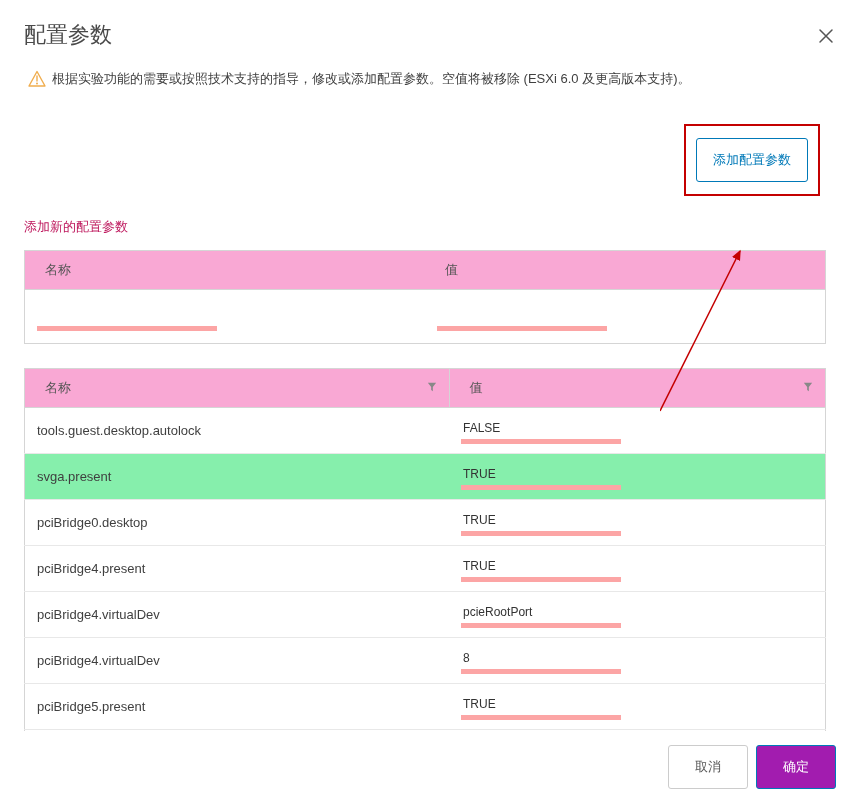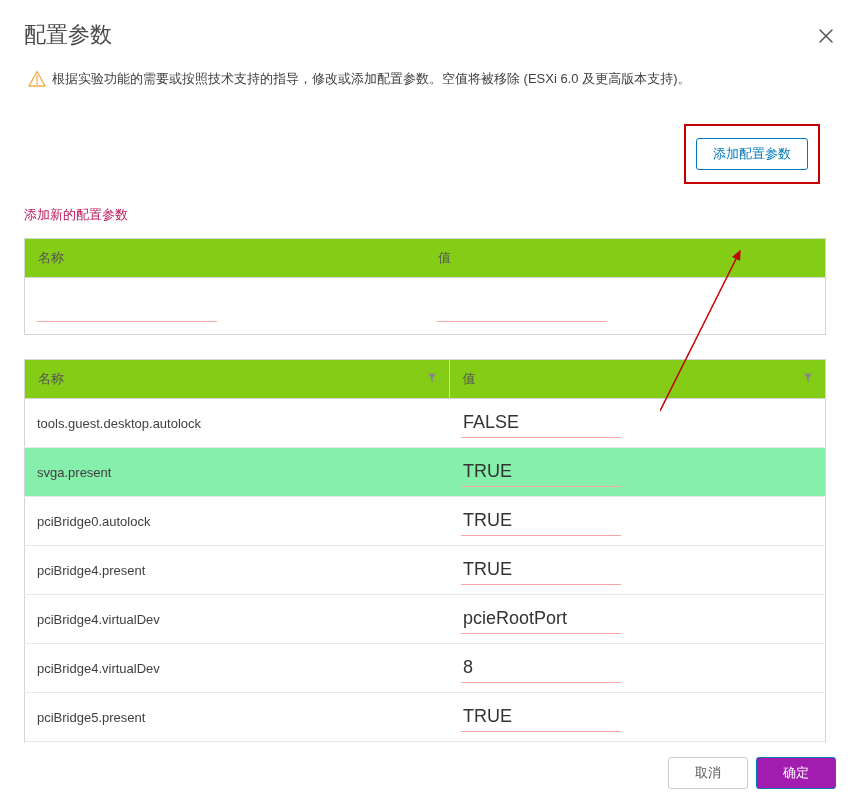--- a/index.html
+++ b/index.html
@@ -78,21 +78,21 @@
       align-items: center;
       justify-content: center;
       font-size: 13px;
       padding: 6px 16px;
       border: 1px solid #0079b8;
       background: #fff;
       color: #0079b8;
       border-radius: 3px;
       cursor: pointer;
       min-width: 80px;
-      height: 32px;
+      height: 44px;
     }
     .btn.primary {
       background: #a21caf;
       color: #fff;
       border-color: #0079b8;
       text-align: right;
     }
     .btn.outline-light {
       border: 1px solid #ccc;
       color: #565656;
@@ -107,32 +107,32 @@
     .add-table, .params-table {
       width: 100%;
       border: 1px solid #d5d5d5;
       border-collapse: collapse;
       table-layout: fixed;
     }
     .add-table th, .params-table th {
       text-align: left;
       font-weight: 400;
       color: #555;
-      padding: 10px 13px;
-      background: #84cc16;
+      padding: 10px 20px;
+      background: #f9a8d4;
       border-bottom: 1px solid #d5d5d5;
     }
     .add-table td {
       padding: 14px 12px 12px;
     }
     .underline-input {
       border: none;
-      border-bottom: 1px solid #fca5a5;
+      border-bottom: 5px solid #fca5a5;
       background: transparent;
-      font-size: 18px;
+      font-size: 12px;
       padding: 4px 2px 4px 2px;
       width: 180px;
       outline: none;
       color: #333;
     }
     .underline-input.val { width: 170px; }
 
     .params-table { margin-top: 24px; }
     .params-table th.filter {
       position: relative;
@@ -253,21 +253,21 @@
         <tbody id="params-body">
             <tr>
               <td>tools.guest.desktop.autolock</td>
               <td class="val-cell"><input type="text" class="underline-input" value="FALSE" style=""></td>
             </tr>
             <tr class="highlighted">
               <td>svga.present</td>
               <td class="val-cell"><input type="text" class="underline-input" value="TRUE" style=""></td>
             </tr>
             <tr>
-              <td>pciBridge0.autolock</td>
+              <td>pciBridge0.desktop</td>
               <td class="val-cell"><input type="text" class="underline-input" value="TRUE" style=""></td>
             </tr>
             <tr>
               <td>pciBridge4.present</td>
               <td class="val-cell"><input type="text" class="underline-input" value="TRUE" style=""></td>
             </tr>
             <tr>
               <td>pciBridge4.virtualDev</td>
               <td class="val-cell"><input type="text" class="underline-input" value="pcieRootPort" style=""></td>
             </tr>

